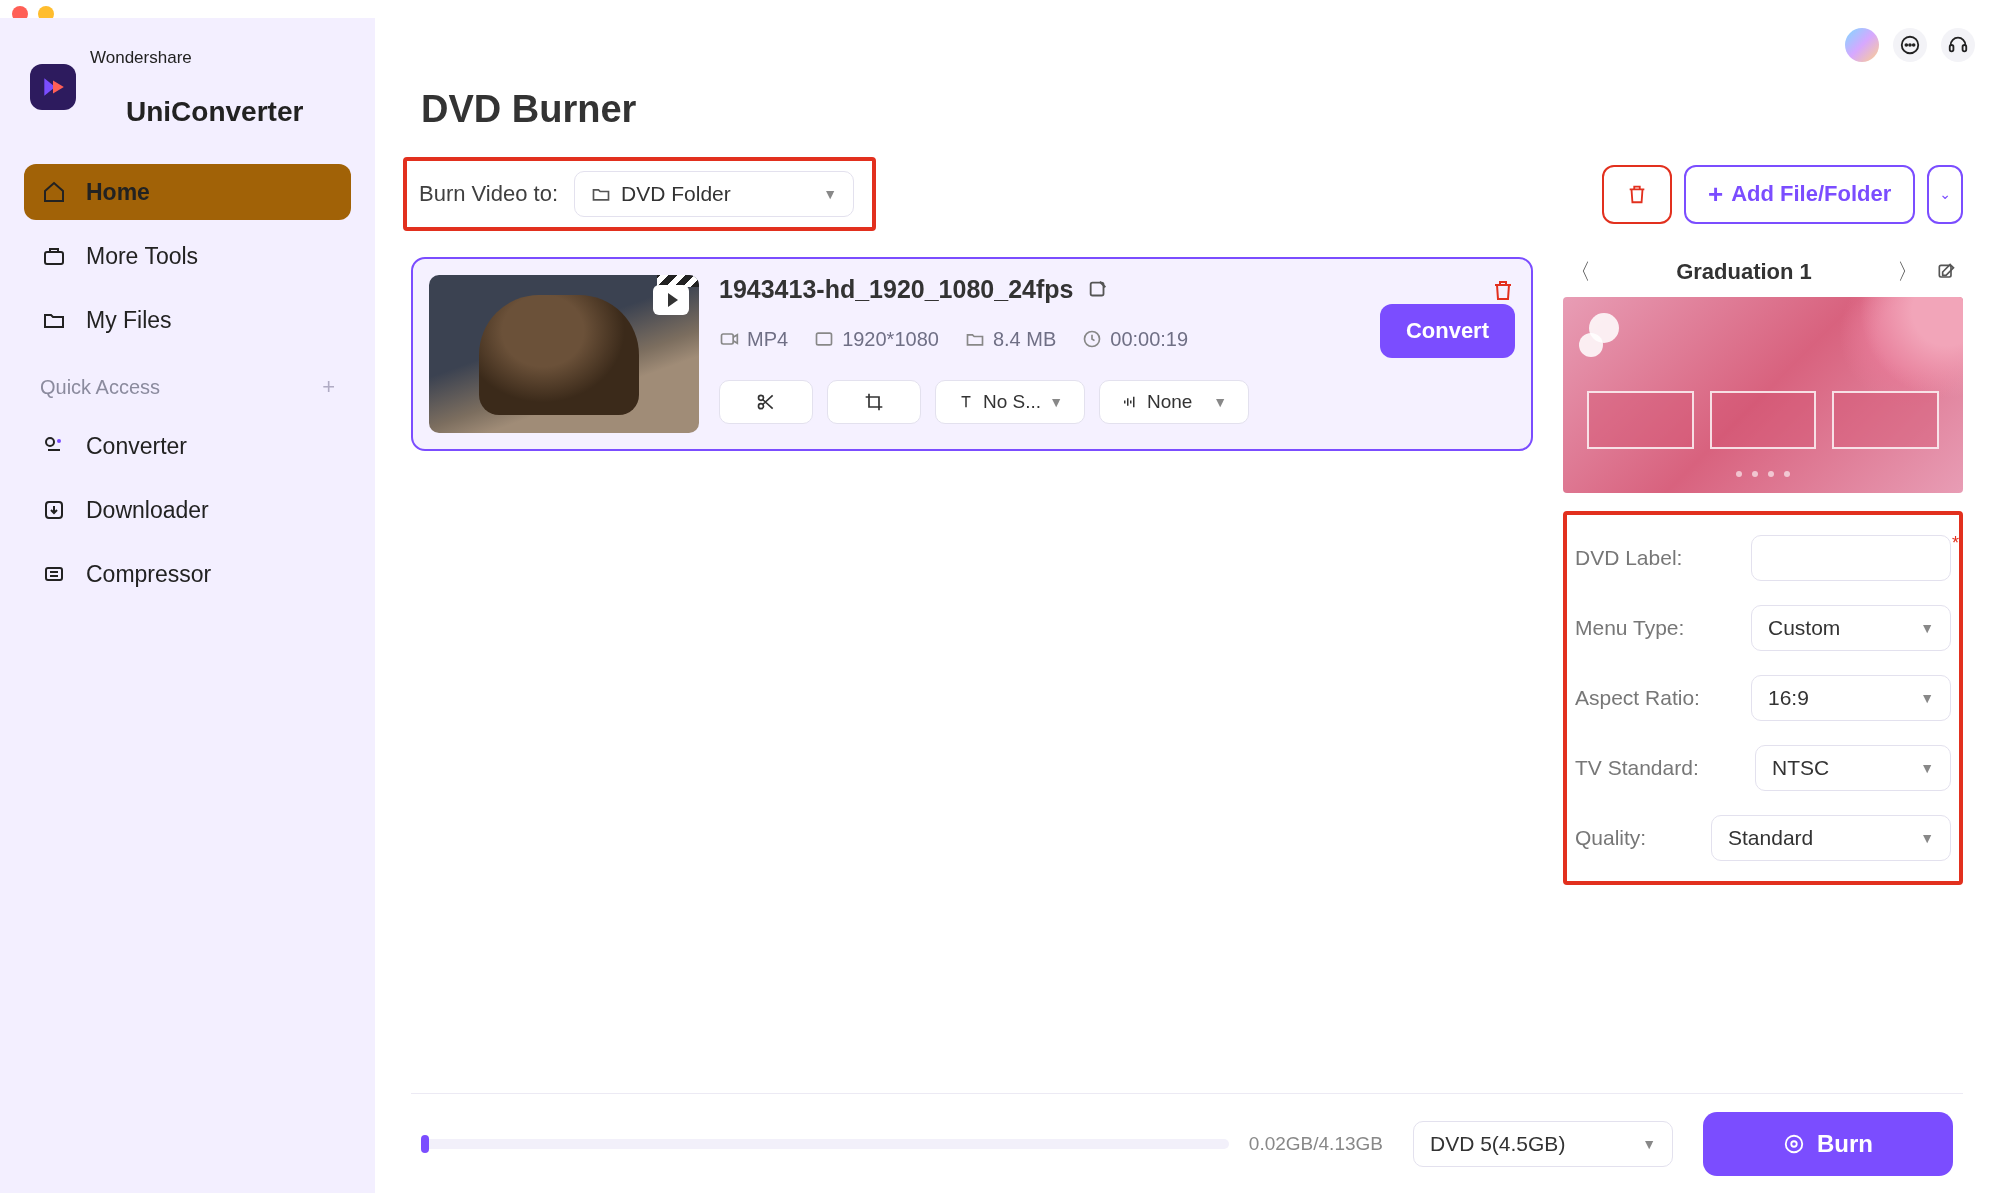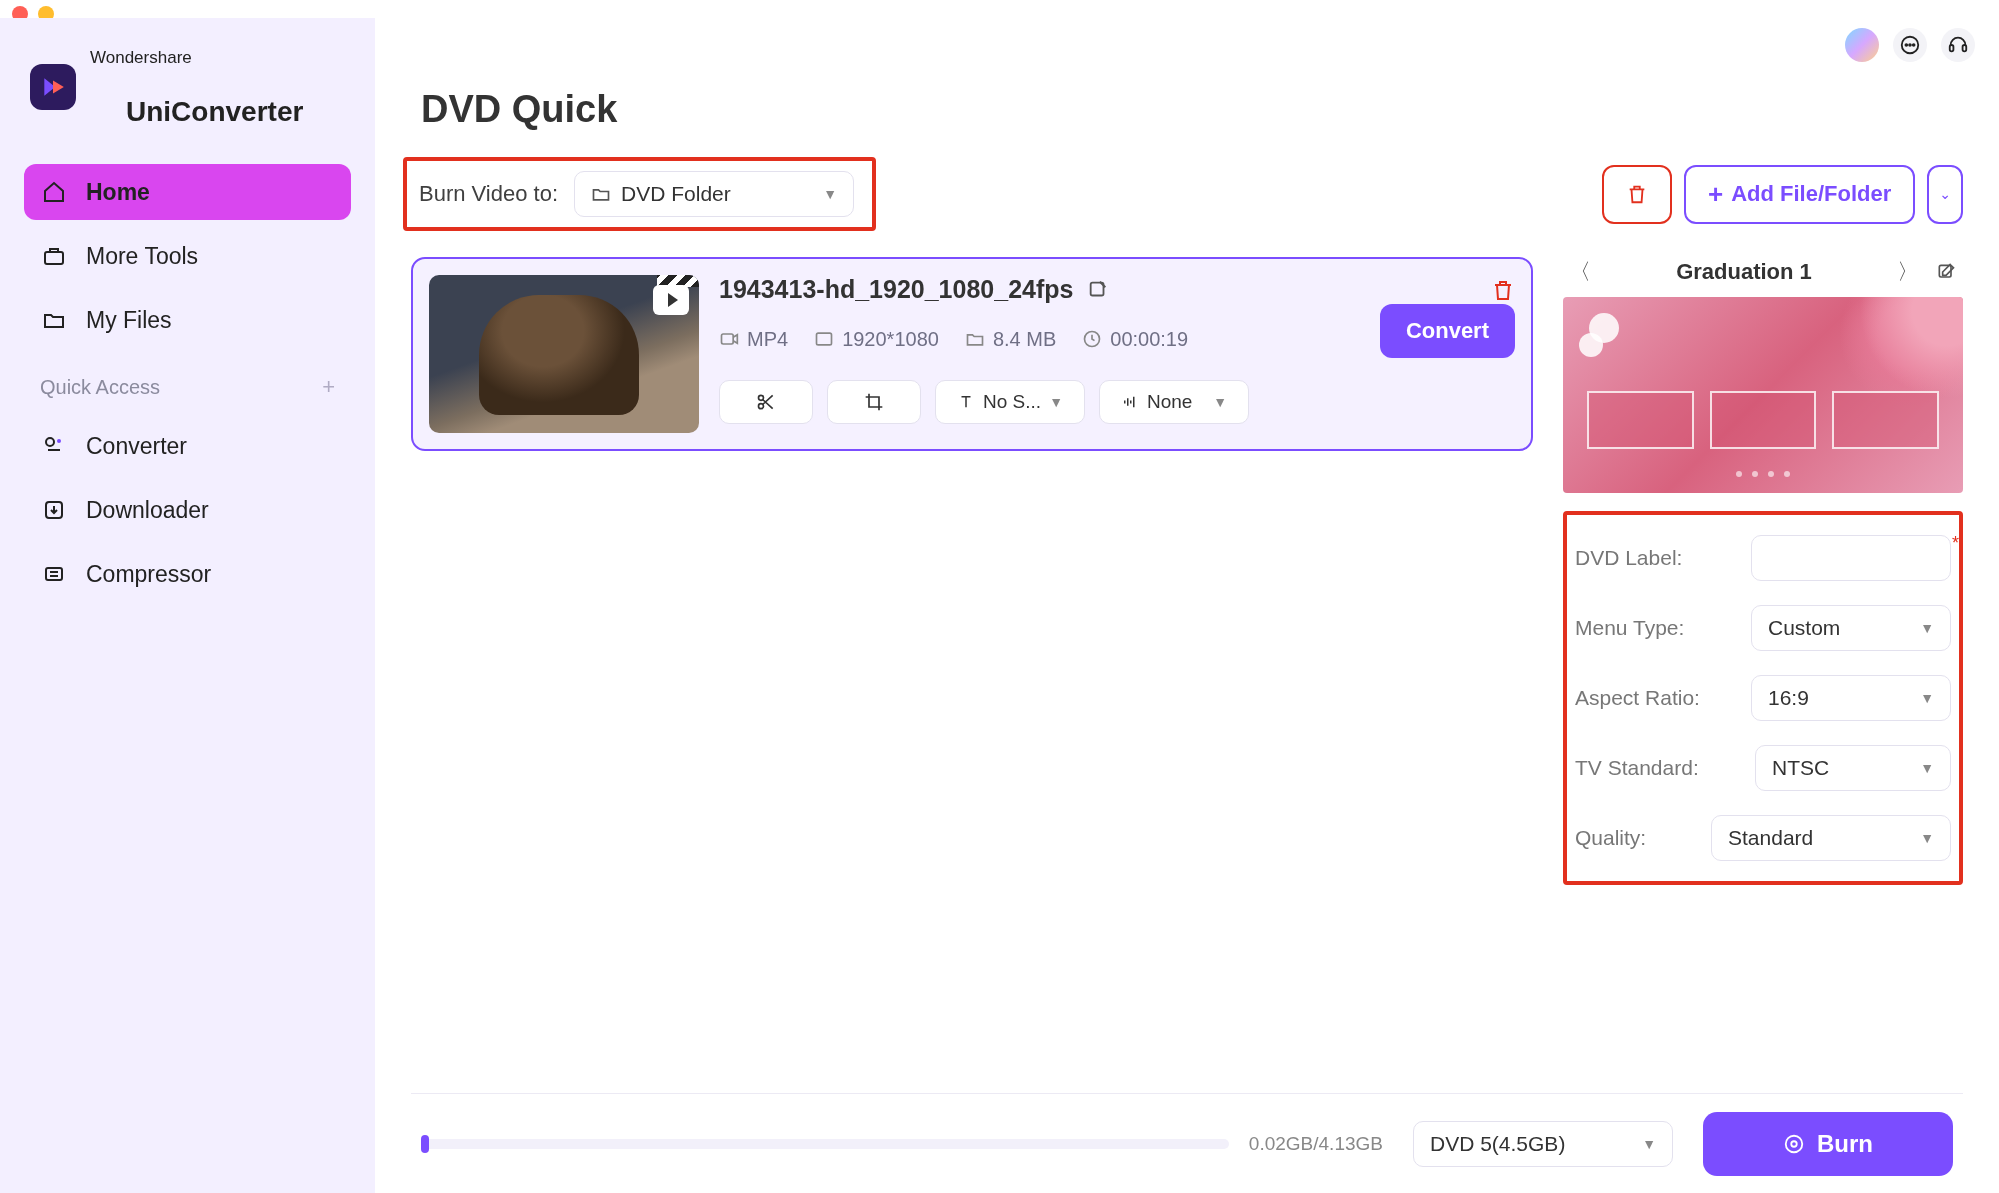--- a/index.html
+++ b/index.html
@@ -10,21 +10,21 @@
 .tl-close { background: #ff5f56; }
 .tl-min { background: #ffbd2e; }
 .body-row { flex: 1; display: flex; }
 .sidebar { width: 375px; background: #f3efff; display: flex; flex-direction: column; padding: 20px 24px 0 24px; gap: 8px; }
 .logo-row { display: flex; align-items: center; gap: 14px; margin: 10px 0 30px 6px; }
 .logo-mark { width: 46px; height: 46px; background: #2d1b5e; border-radius: 12px; display: flex; align-items: center; justify-content: center; }
 .logo-mark svg { width: 26px; height: 26px; }
 .logo-text .sup { font-size: 17px; font-weight: 500; color: #222; }
 .logo-text .main { font-size: 28px; font-weight: 700; color: #222; line-height: 1; }
 .nav-item { display: flex; align-items: center; gap: 18px; padding: 14px 16px; border-radius: 12px; font-size: 23px; font-weight: 500; color: #222; cursor: pointer; }
-.nav-item.active { background: #d946ef; font-weight: 700; }
+.nav-item.active { background: #a16207; font-weight: 700; }
 .nav-item .icon { width: 28px; height: 28px; display: flex; align-items: center; justify-content: center; }
 .section-label { display: flex; align-items: center; justify-content: space-between; color: #8b8b9e; font-size: 20px; padding: 18px 16px 10px 16px; }
 .plus-sm { color: #b0abc4; font-size: 22px; }
 .main { flex: 1; position: relative; display: flex; flex-direction: column; padding: 30px 36px 0 36px; }
 .main-header { display: flex; align-items: center; justify-content: flex-end; position: absolute; top: 10px; right: 24px; gap: 14px; }
 .hdr-btn { width: 34px; height: 34px; border-radius: 50%; display: flex; align-items: center; justify-content: center; background: #f3f3f7; }
 .hdr-avatar { background: linear-gradient(135deg,#7fd9ff,#d6a8ff,#ffd08a); }
 .page-title { font-size: 38px; font-weight: 800; margin: 40px 0 26px 10px; }
 .top-controls { display: flex; align-items: center; justify-content: space-between; margin-bottom: 26px; }
 .burn-target { border: 4px solid #e2301e; padding: 10px 18px 10px 12px; border-radius: 4px; display: flex; align-items: center; gap: 16px; margin-left: -8px; }
@@ -181,21 +181,21 @@
           </div>
         <div class="hdr-btn">
             <svg viewBox="0 0 24 24" width="22" height="22" stroke="#222" stroke-width="2" fill="none">
               <path d="M4 12a8 8 0 0 1 16 0"></path>
               <rect x="3" y="12" width="4" height="7" rx="2"></rect>
               <rect x="17" y="12" width="4" height="7" rx="2"></rect>
             </svg>
           </div>
       </div>
 
-      <h1 class="page-title">DVD Quick</h1>
+      <h1 class="page-title">DVD Burner</h1>
 
       <div class="top-controls">
         <div class="burn-target">
           <span class="burn-target-label">Burn Video to:</span>
           <div class="dropdown dd-md">
             <span style="display:flex;align-items:center;gap:10px;">
               <svg viewBox="0 0 24 24" width="20" height="20" stroke="#555" stroke-width="2" fill="none">
                   <path d="M3 7 H9 L11 9 H21 V19 H3 Z"></path>
                 </svg>
               <span>DVD Folder</span>

